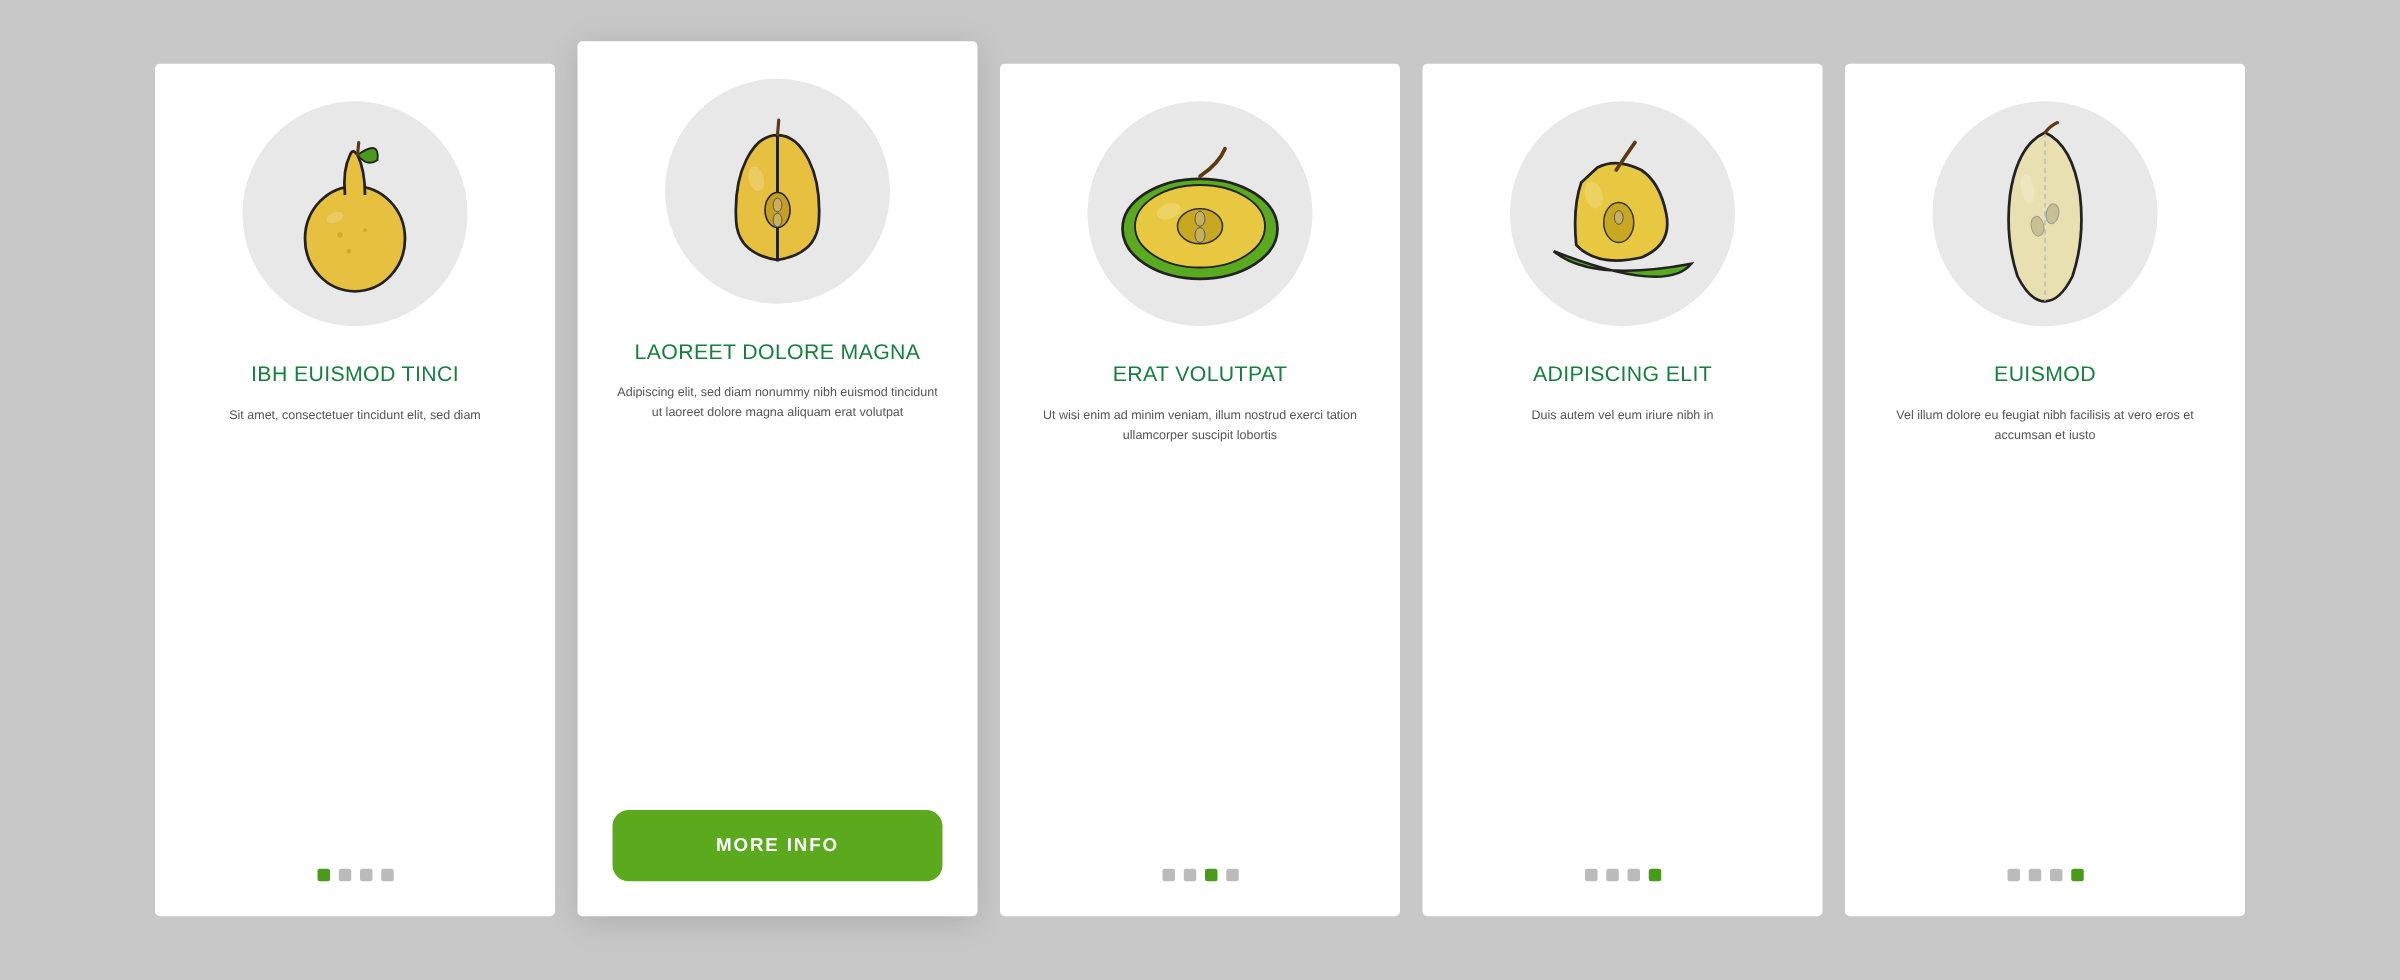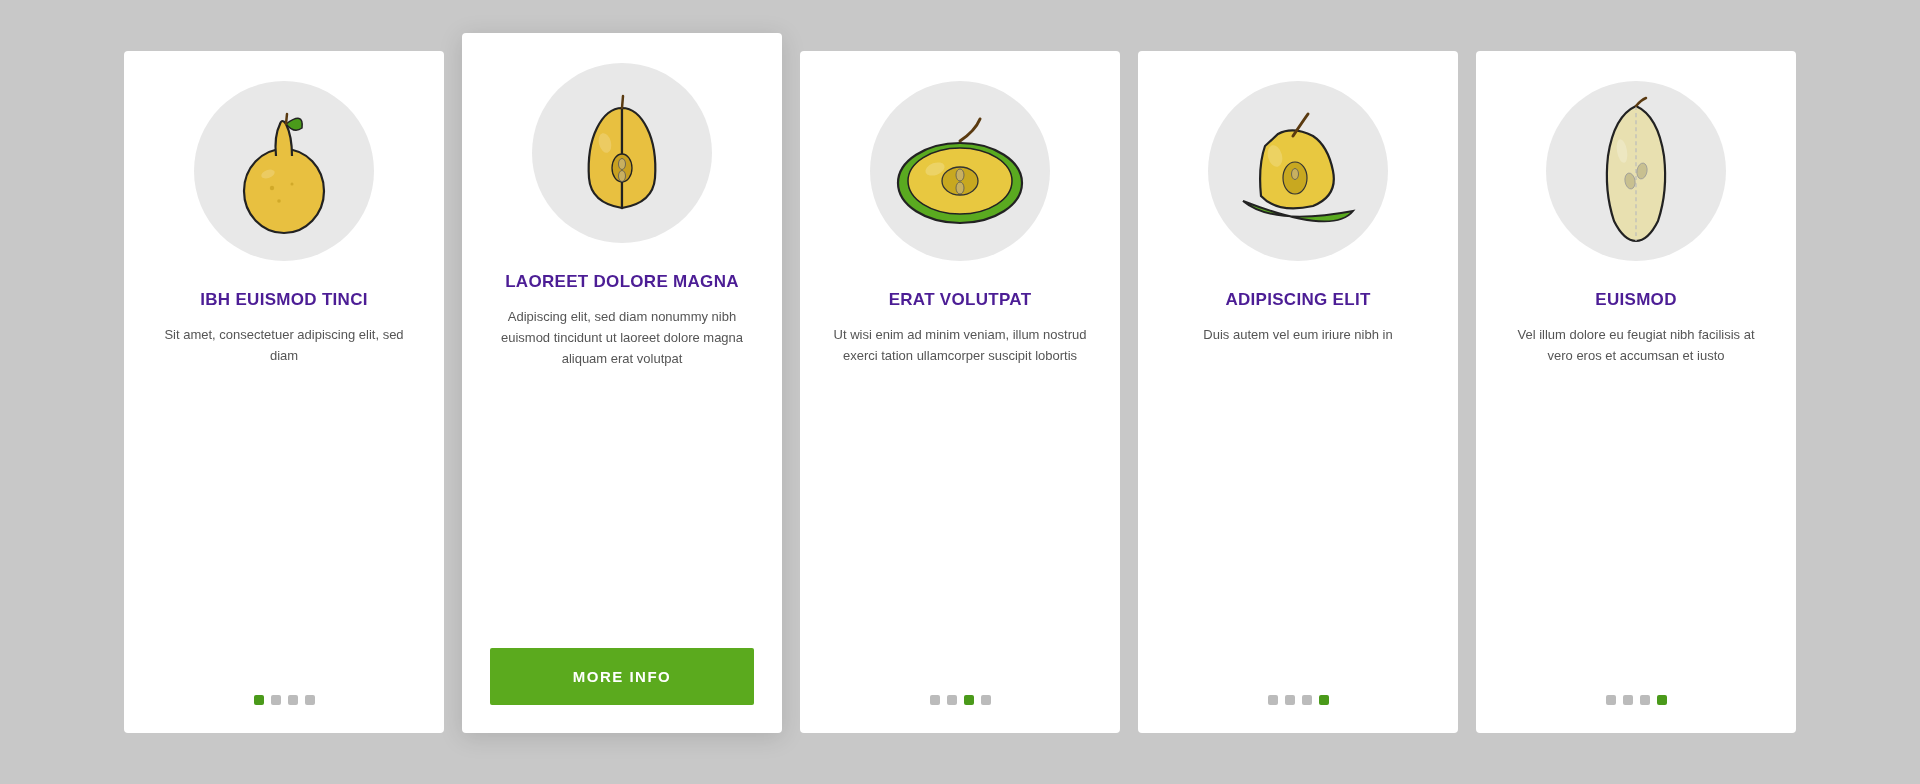--- a/index.html
+++ b/index.html
@@ -46,31 +46,31 @@
       background: #e8e8e8;
       display: flex;
       align-items: center;
       justify-content: center;
       margin-bottom: 28px;
       flex-shrink: 0;
     }
 
     .card-title {
       font-size: 17px;
-      font-weight: 700;
-      color: #4c1d95;
+      font-weight: 400;
+      color: #15803d;
       text-align: center;
       text-transform: uppercase;
       letter-spacing: 0.3px;
       margin-bottom: 14px;
       line-height: 1.3;
     }
 
     .card-desc {
-      font-size: 13px;
+      font-size: 10px;
       color: #555;
       text-align: center;
       line-height: 1.6;
       flex: 1;
     }
 
     .dots-row {
       display: flex;
       gap: 7px;
       margin-top: 28px;
@@ -93,21 +93,21 @@
       background: #5baa1e;
       color: #fff;
       border: none;
       padding: 20px 26px;
       font-size: 15px;
       font-weight: 800;
       letter-spacing: 1.5px;
       text-transform: uppercase;
       cursor: pointer;
       margin-top: 28px;
-      border-radius: 2px;
+      border-radius: 13px;
     }
 
     
     svg {
       overflow: visible;
     }
   </style>
 </head>
 <body>
 
@@ -126,21 +126,21 @@
         <line x1="62" y1="18" x2="63" y2="8" stroke="#5a3a10" stroke-width="2.5" stroke-linecap="round"></line>
 
         <circle cx="48" cy="82" r="2.2" fill="#c8a020" opacity="0.7"></circle>
         <circle cx="55" cy="95" r="1.8" fill="#c8a020" opacity="0.7"></circle>
         <circle cx="68" cy="78" r="1.5" fill="#c8a020" opacity="0.7"></circle>
 
         <ellipse cx="44" cy="68" rx="7" ry="4" fill="#fff" opacity="0.18" transform="rotate(-20,44,68)"></ellipse>
       </svg>
     </div>
     <div class="card-title">IBH EUISMOD TINCI</div>
-    <div class="card-desc">Sit amet, consectetuer adipiscing elit, sed diam</div>
+    <div class="card-desc">Sit amet, consectetuer tincidunt elit, sed diam</div>
     <div class="dots-row">
       <div class="dot active"></div>
       <div class="dot"></div>
       <div class="dot"></div>
       <div class="dot"></div>
     </div>
   </div>
 
   <div class="card active">
     <div class="icon-circle">

